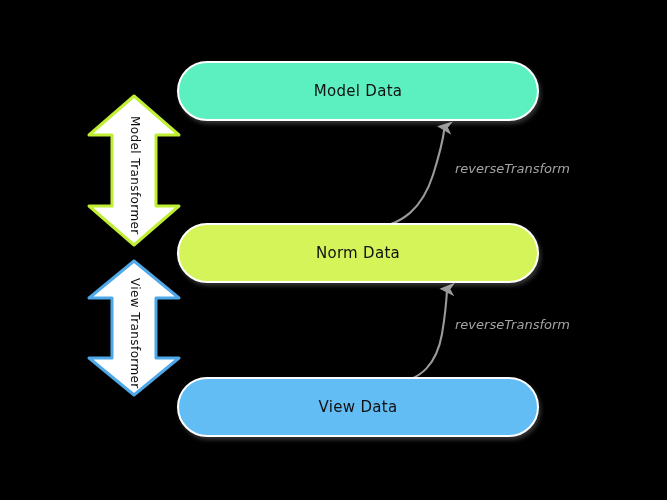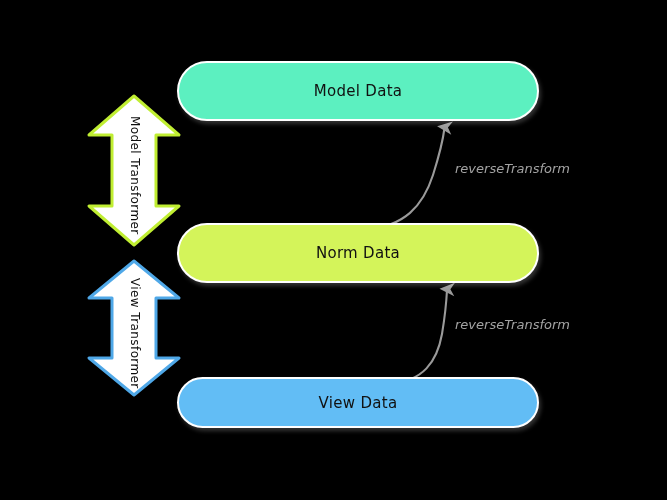--- a/index.html
+++ b/index.html
@@ -49,21 +49,21 @@
 
   #pill-model {
     left: 177px;  top: 61px;  width: 362px; height: 60px;
     background: #5cf0c0;
   }
   #pill-norm {
     left: 177px;  top: 223px; width: 362px; height: 60px;
     background: #d4f45a;
   }
   #pill-view {
-    left: 177px;  top: 377px; width: 362px; height: 51px;
+    left: 177px;  top: 377px; width: 362px; height: 60px;
     background: #62bdf5;
   }
 
   
   .dbl-arrow {
     position: absolute;
   }
   #arrow-model { left: 86px; top: 93px;  width: 96px; height: 155px; }
   #arrow-view  { left: 86px; top: 258px; width: 96px; height: 140px; }
 

